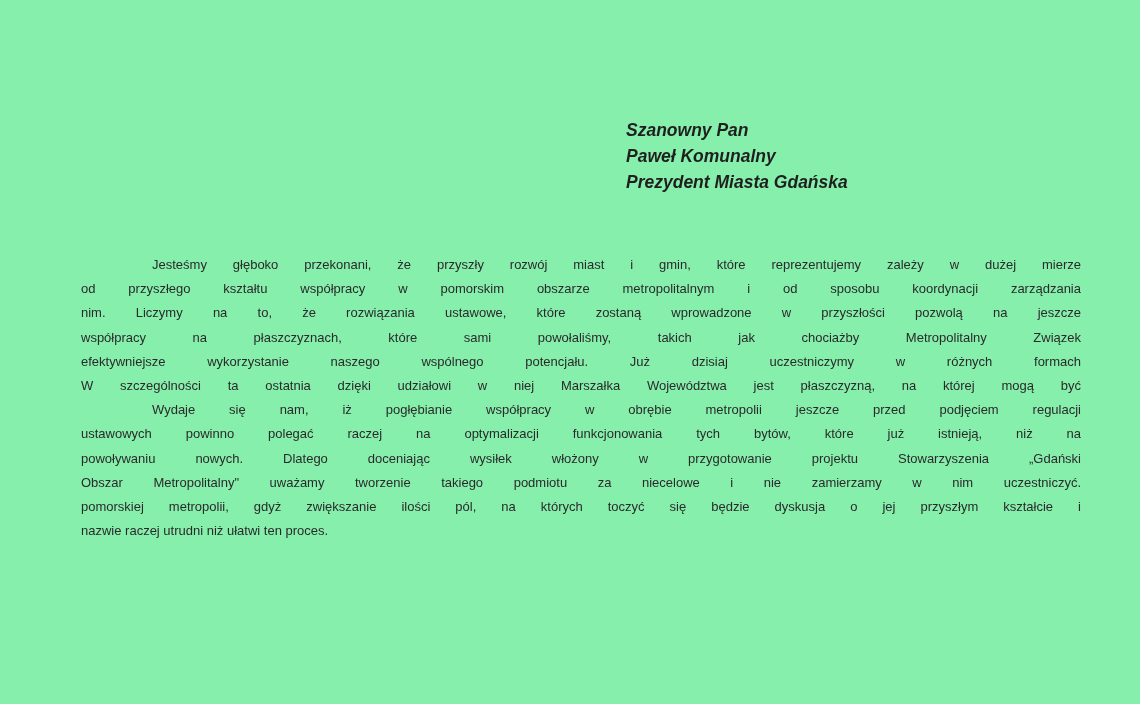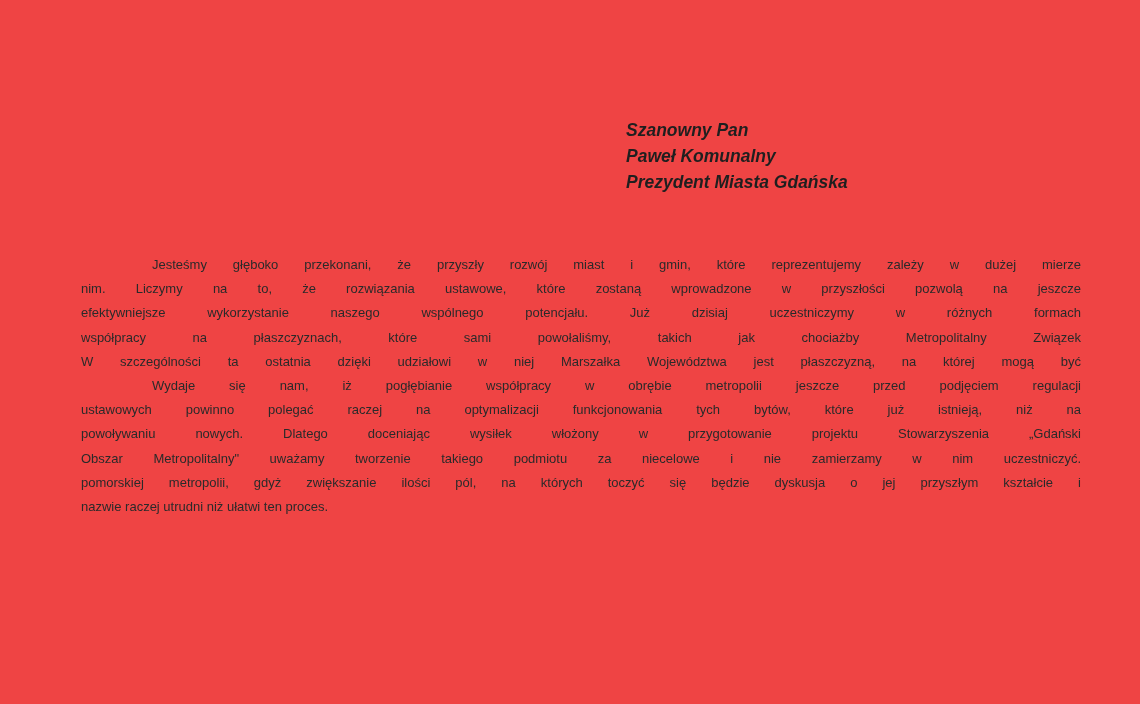--- a/index.html
+++ b/index.html
@@ -12,21 +12,21 @@
       height: 704px;
       position: relative;
       overflow: hidden;
       font-family: "Liberation Sans", sans-serif;
       color: #262626;
     }
     .page {
       position: absolute;
       left: 0; top: 0;
       width: 1140px; height: 704px;
-      background: #ef4444;
+      background: #86efac;
     }
     .addressee {
       position: absolute;
       left: 626px;
       top: 117px;
       font-style: italic;
       font-weight: bold;
       font-size: 17.5px;
       line-height: 26px;
       color: #1f1f1f;
@@ -59,23 +59,24 @@
 
   <div class="addressee">
     <div>Szanowny Pan</div>
     <div>Paweł Komunalny</div>
     <div>Prezydent Miasta Gdańska</div>
   </div>
 
   <div class="body-text">
     <div>
       <span class="line justify indent">Jesteśmy głęboko przekonani, że przyszły rozwój miast i gmin, które reprezentujemy zależy w dużej mierze</span>
+      <span class="line justify">od przyszłego kształtu współpracy w pomorskim obszarze metropolitalnym i od sposobu koordynacji zarządzania</span>
       <span class="line justify">nim. Liczymy na to, że rozwiązania ustawowe, które zostaną wprowadzone w przyszłości pozwolą na jeszcze</span>
+      <span class="line justify">współpracy na płaszczyznach, które sami powołaliśmy, takich jak chociażby  Metropolitalny Związek</span>
       <span class="line justify">efektywniejsze wykorzystanie naszego wspólnego potencjału. Już dzisiaj uczestniczymy w różnych formach</span>
-      <span class="line justify">współpracy na płaszczyznach, które sami powołaliśmy, takich jak chociażby  Metropolitalny Związek</span>
     </div>
     <div>
       <span class="line justify">W szczególności  ta ostatnia dzięki udziałowi w niej  Marszałka Województwa jest płaszczyzną, na której mogą być</span>
     </div>
     <div>
       <span class="line justify indent">Wydaje się nam, iż pogłębianie współpracy w obrębie metropolii jeszcze przed podjęciem regulacji</span>
       <span class="line justify">ustawowych powinno polegać raczej na optymalizacji funkcjonowania tych bytów, które już istnieją, niż na</span>
       <span class="line justify">powoływaniu nowych. Dlatego doceniając wysiłek włożony w przygotowanie projektu Stowarzyszenia „Gdański</span>
       <span class="line justify">Obszar Metropolitalny" uważamy tworzenie takiego podmiotu za niecelowe i nie zamierzamy w nim uczestniczyć.</span>
       <span class="line justify">pomorskiej metropolii, gdyż zwiększanie ilości pól, na których toczyć się będzie dyskusja o jej przyszłym kształcie i</span>

